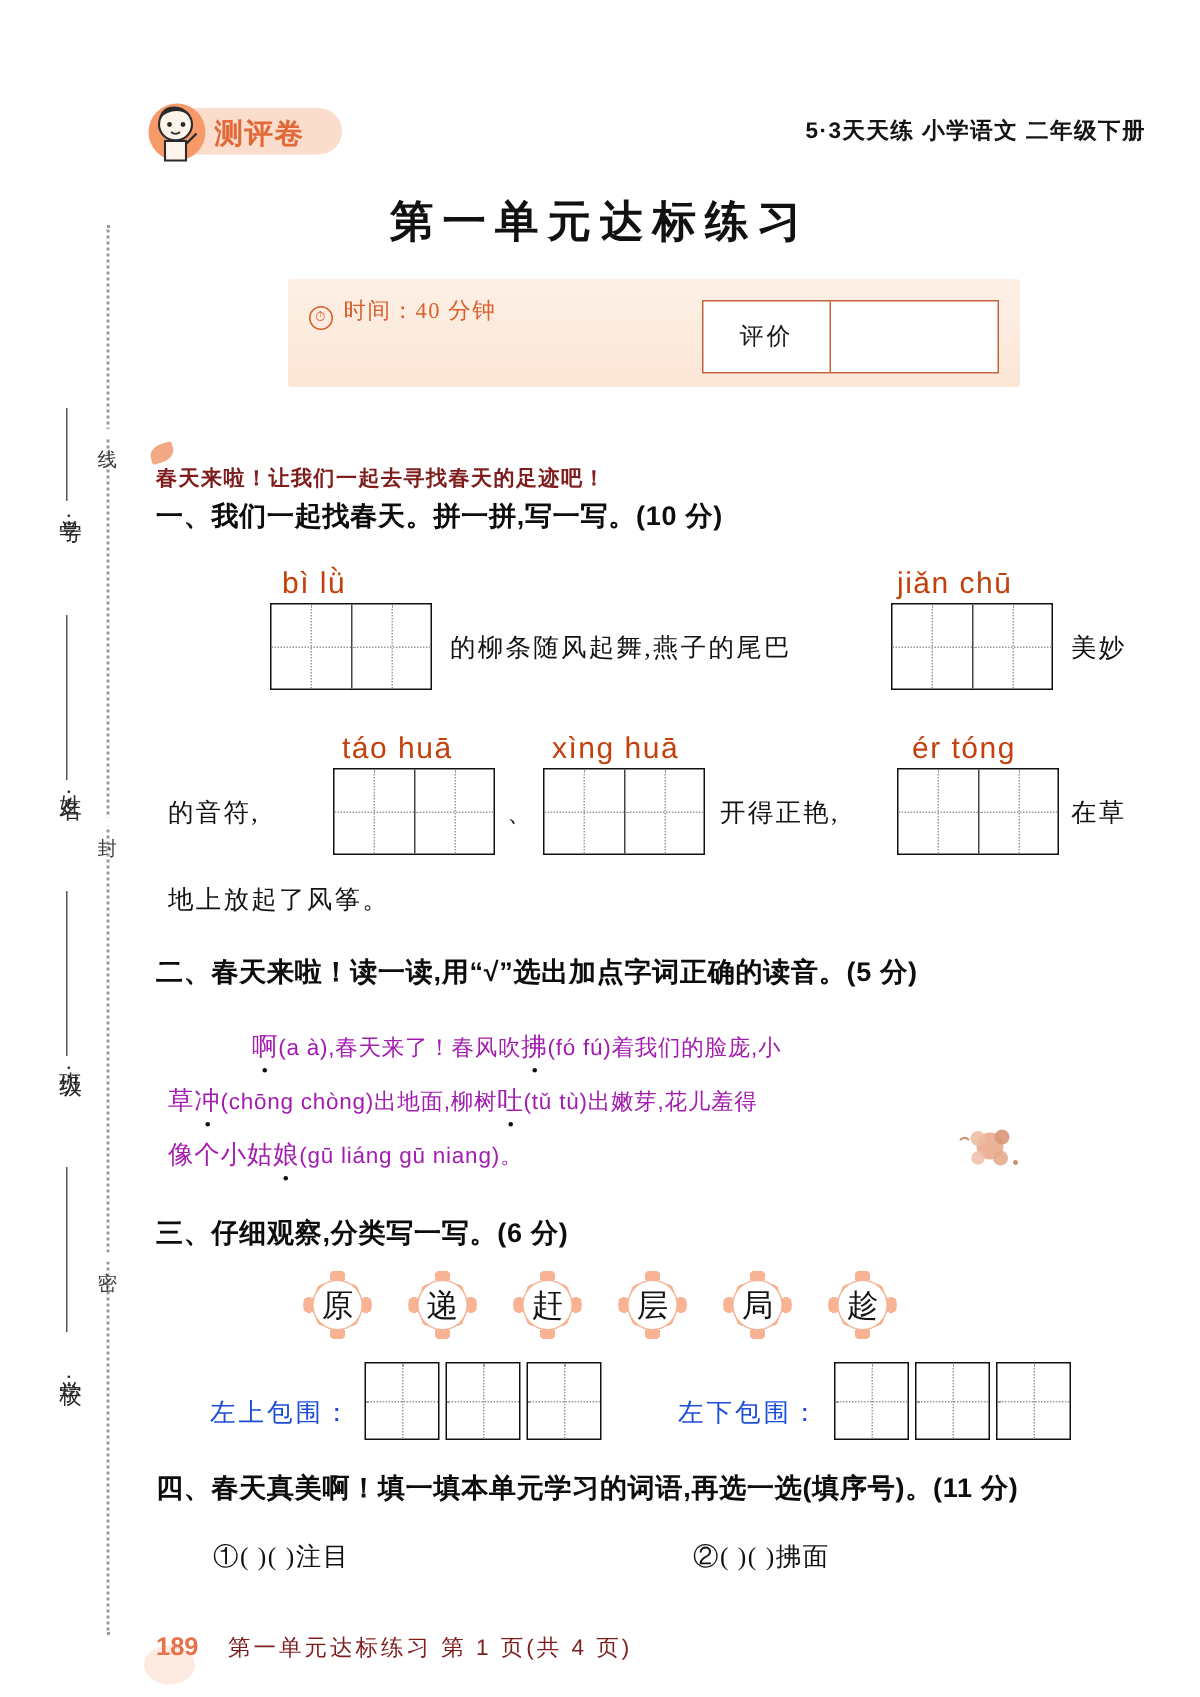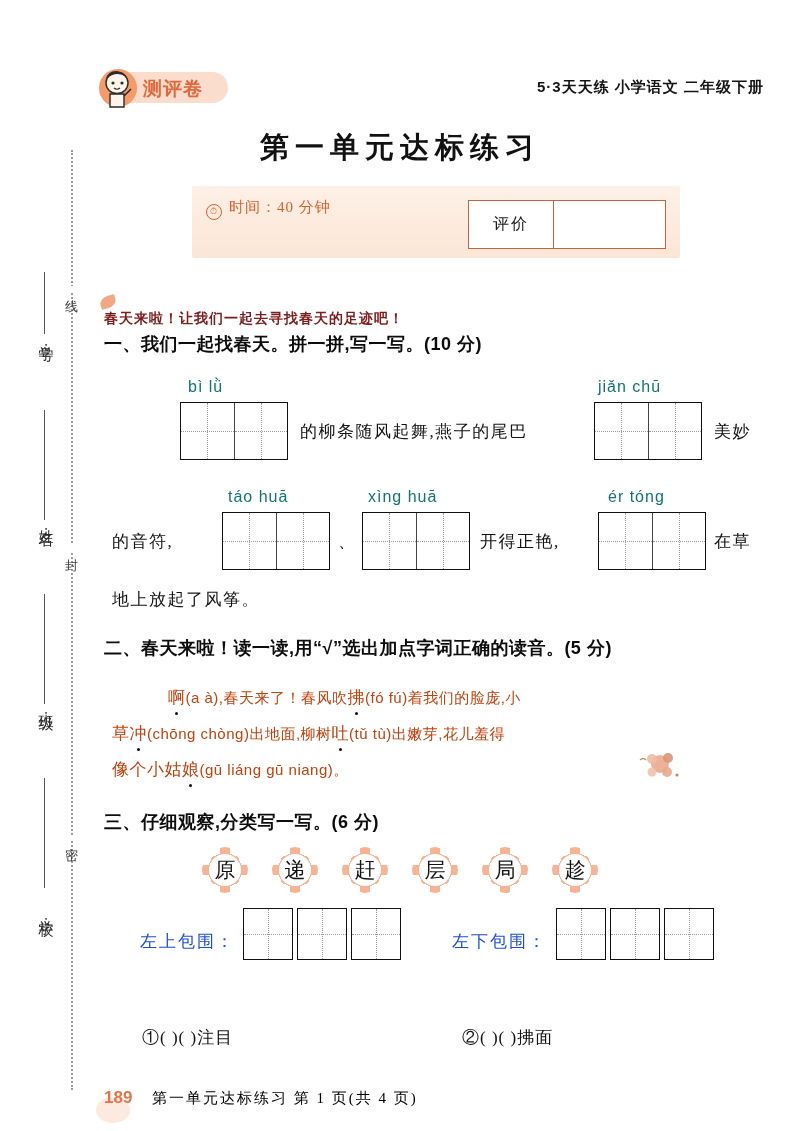--- a/index.html
+++ b/index.html
@@ -130,33 +130,33 @@
   }
   .tzg .cell:after{
     content:"";position:absolute;top:50%;left:0;right:0;
     border-top:1px dotted #9a9a9a;
   }
   .tzg.single{border:1.6px solid #111;}
 
   .pin{
     position:absolute;
     font-family:"Liberation Sans","DejaVu Sans",sans-serif;
-    font-size:16px;color:#0f766e;white-space:nowrap;letter-spacing:1px;
+    font-size:20px;color:#c2410c;white-space:nowrap;letter-spacing:1px;
   }
   .kaiti{
     position:absolute;
     font-family:"Liberation Serif","DejaVu Serif",serif;
     font-size:17px;color:#131313;white-space:nowrap;letter-spacing:1.5px;
   }
 
   
   .passage-line{
     position:absolute;left:104px;
     font-family:"Liberation Serif","DejaVu Serif",serif;
-    font-size:17px;color:#c2410c;letter-spacing:0.5px;white-space:nowrap;
+    font-size:17px;color:#a21caf;letter-spacing:0.5px;white-space:nowrap;
   }
   .dotchar{position:relative;display:inline-block;}
   .dotchar:after{
     content:"";position:absolute;left:50%;bottom:-6px;
     width:3px;height:3px;margin-left:-1.5px;border-radius:50%;background:#111;
   }
   .py{font-family:"Liberation Sans","DejaVu Sans",sans-serif;font-size:15px;}
 
   
   .flower-row{position:absolute;left:0;width:800px;display:flex;justify-content:center;gap:24px;}
@@ -206,22 +206,22 @@
   }
 
   
   .footer-num{
     position:absolute;left:104px;top:1088px;
     font-size:17px;font-weight:bold;color:#e8724a;
     font-family:"Liberation Sans","DejaVu Sans",sans-serif;
   }
   .footer-text{
     position:absolute;left:152px;top:1089px;
-    font-size:15px;color:#000000;letter-spacing:2px;
-    font-family:Liberation Serif, serif;
+    font-size:15px;color:#7f1d1d;letter-spacing:2px;
+    font-family:Liberation Sans, sans-serif;
   }
   .footer-dot{
     position:absolute;left:96px;top:1097px;width:34px;height:26px;
     background:#fce9e0;border-radius:50%;z-index:-1;
   }
   .deco{position:absolute;}
 </style>
 </head>
 <body>
 
@@ -377,20 +377,21 @@
   <div class="tzg single" style="position:absolute;left:556px;top:908px;width:50px;height:52px;">
       <div class="cell"></div>
     </div>
   <div class="tzg single" style="position:absolute;left:610px;top:908px;width:50px;height:52px;">
       <div class="cell"></div>
     </div>
   <div class="tzg single" style="position:absolute;left:664px;top:908px;width:50px;height:52px;">
       <div class="cell"></div>
     </div>
 
+  <div class="qhead" style="top:980px;">四、春天真美啊！填一填本单元学习的词语,再选一选(填序号)。(11 分)</div>
   <div class="ans-line" style="left:142px;top:1026px;">①(      )(      )注目</div>
   <div class="ans-line" style="left:462px;top:1026px;">②(      )(      )拂面</div>
 
   <div class="footer-dot"></div>
   <div class="footer-num">189</div>
   <div class="footer-text">第一单元达标练习   第 1 页(共 4 页)</div>
 
 </div>
 
 </body></html>

